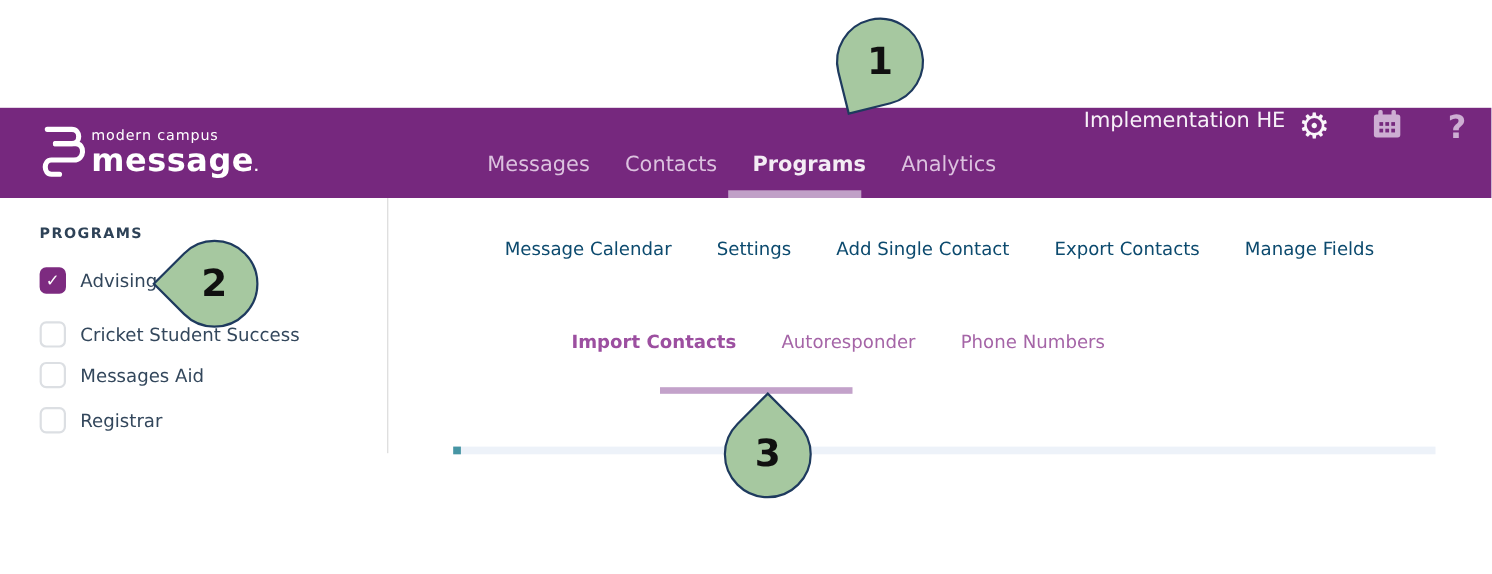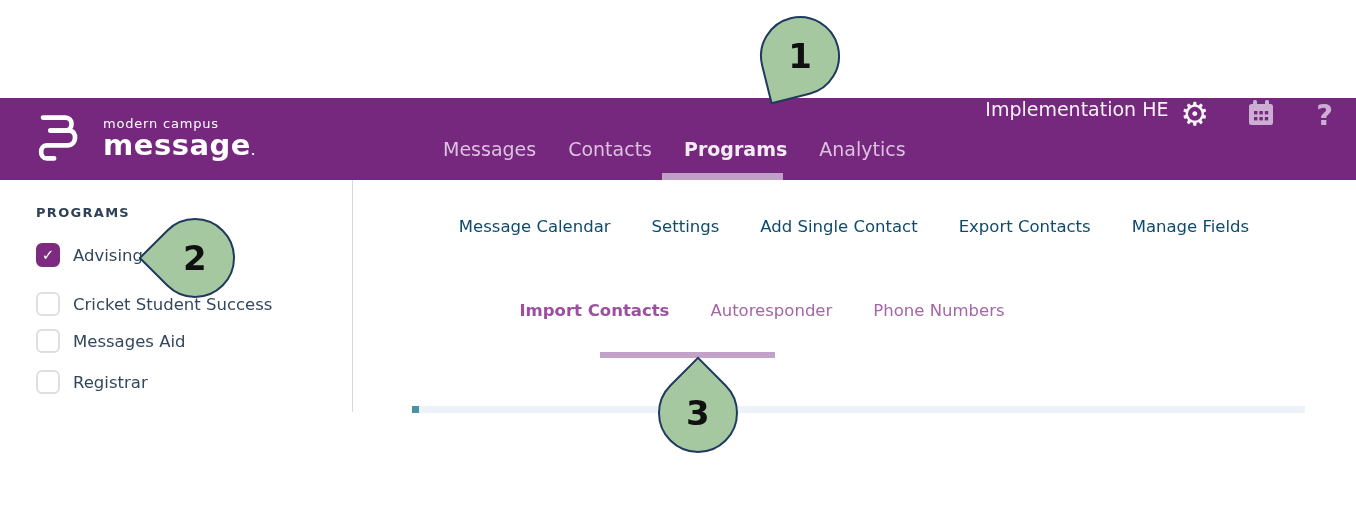--- a/index.html
+++ b/index.html
@@ -3,21 +3,21 @@
 <meta charset="utf-8">
 <style>
   * { margin:0; padding:0; box-sizing:border-box; }
   body { background:#ffffff; font-family:"DejaVu Sans","Liberation Sans",sans-serif; }
   .page { position:relative; width:1356px; height:522px; background:#ffffff; overflow:hidden; }
 
   
   .header { position:absolute; left:0; top:98px; width:1356px; height:82px; background:#76287E; }
   .logo { position:absolute; left:33px; top:14px; display:flex; align-items:center; cursor:pointer; }
   .logo-glyph { width:46px; height:52px; }
-  .brand-text { margin-left:24px; color:#ffffff; line-height:1; }
+  .brand-text { margin-left:4px; color:#ffffff; line-height:1; }
   .brand-tagline { font-size:13px; letter-spacing:0.8px; margin-bottom:1px; }
   .brand-name { font-size:29px; font-weight:bold; letter-spacing:0.5px; }
   .brand-mark { font-size:11px; }
 
   .main-nav { position:absolute; left:443px; top:0; height:102px; display:flex; align-items:center; gap:32px; }
   .main-nav .nav-item { font-size:19px; color:#DCC2DF; cursor:pointer; white-space:nowrap; }
   .main-nav .nav-item.active { color:#F4ECF5; font-weight:bold; }
   .nav-underline { position:absolute; left:662px; bottom:0; width:121px; height:7px; background:#C0A0C7; }
 
   .account { position:absolute; right:23px; top:0; height:68px; display:flex; align-items:flex-start; }

